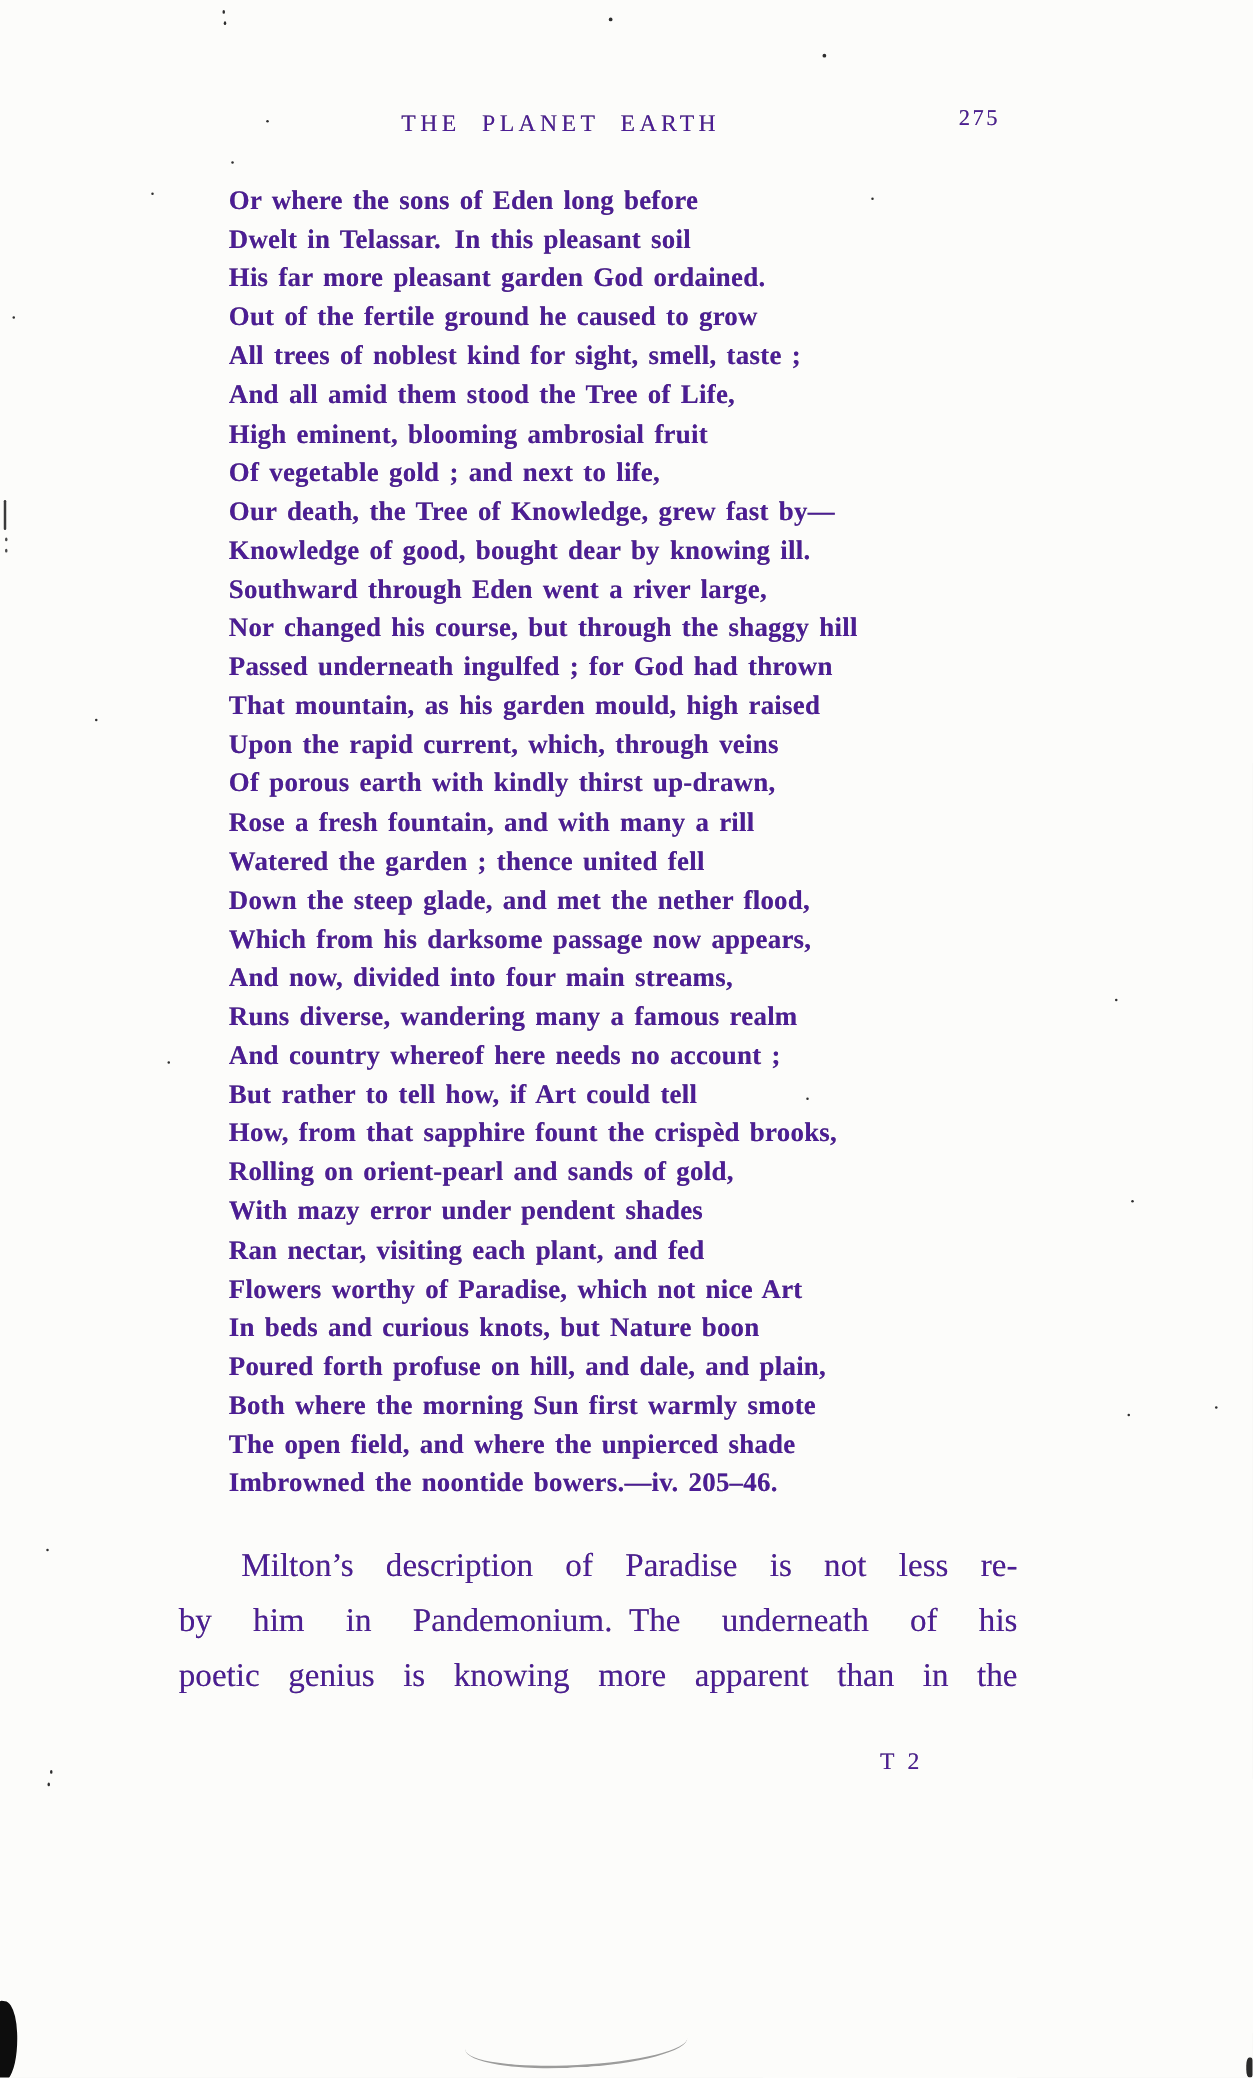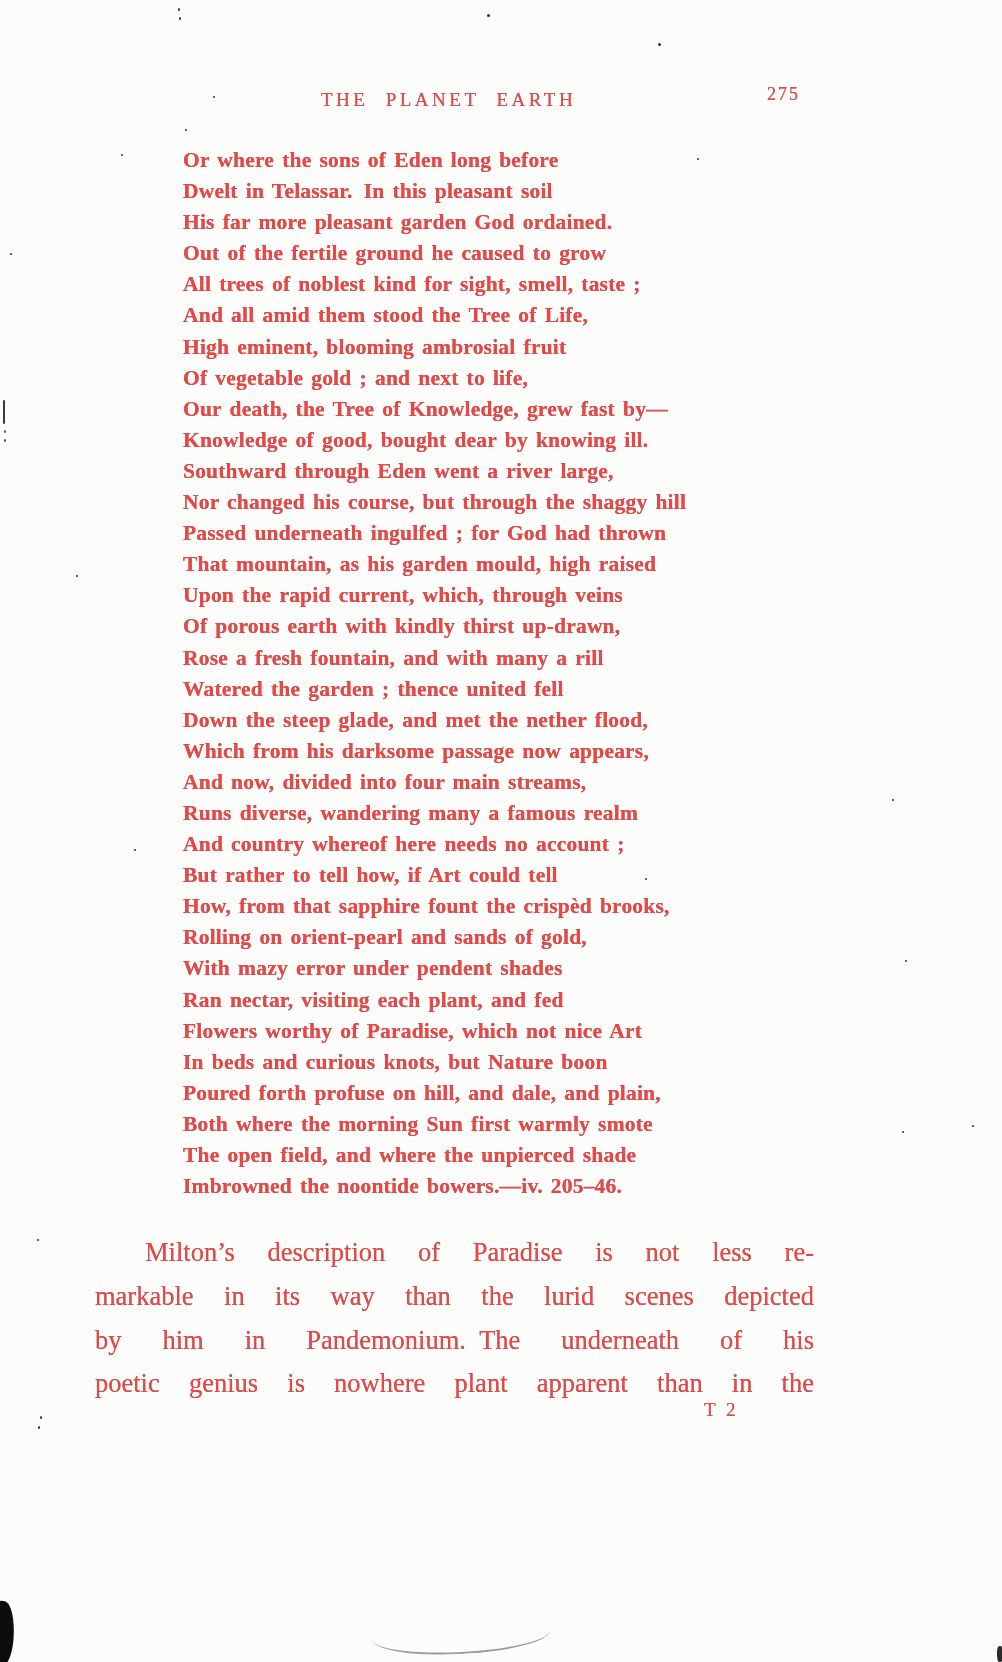--- a/index.html
+++ b/index.html
@@ -6,21 +6,21 @@
   html, body { margin: 0; padding: 0; }
   body { width: 1002px; height: 1662px; background: #f1f1ee; }
 
   .page {
     position: relative;
     width: 1002px;
     height: 1662px;
     background: #fcfcfa;
     overflow: hidden;
     font-family: "Liberation Serif", "DejaVu Serif", serif;
-    color: #ef4444;
+    color: #4c1d95;
     text-shadow: 0 0 0.45px rgba(25,25,25,0.55);
   }
 
   .head-title {
     position: absolute;
     left: 321px;
     top: 89px;
     font-size: 19px;
     letter-spacing: 3.5px;
     word-spacing: 9px;
@@ -51,20 +51,21 @@
     left: 95px;
     top: 1231px;
     width: 719px;
     font-size: 26.5px;
     line-height: 43.8px;
     word-spacing: 2px;
   }
   .prose-line {
     text-align: justify;
     text-align-last: justify;
+    margin-left: 48px;
   }
   .prose-line:first-child { text-indent: 50px; }
 
   .sig {
     position: absolute;
     left: 704px;
     top: 1399px;
     font-size: 19px;
     font-weight: normal;
     letter-spacing: 3px;
@@ -102,23 +103,22 @@
 <div class="page">
 
   <div class="head-title">THE PLANET EARTH</div>
 
   <div class="page-number">275</div>
 
   <div class="poem"><div class="poem-line">Or where the sons of Eden long before</div><div class="poem-line">Dwelt in Telassar. In this pleasant soil</div><div class="poem-line">His far more pleasant garden God ordained.</div><div class="poem-line">Out of the fertile ground he caused to grow</div><div class="poem-line">All trees of noblest kind for sight, smell, taste ;</div><div class="poem-line">And all amid them stood the Tree of Life,</div><div class="poem-line">High eminent, blooming ambrosial fruit</div><div class="poem-line">Of vegetable gold ; and next to life,</div><div class="poem-line">Our death, the Tree of Knowledge, grew fast by—</div><div class="poem-line">Knowledge of good, bought dear by knowing ill.</div><div class="poem-line">Southward through Eden went a river large,</div><div class="poem-line">Nor changed his course, but through the shaggy hill</div><div class="poem-line">Passed underneath ingulfed ; for God had thrown</div><div class="poem-line">That mountain, as his garden mould, high raised</div><div class="poem-line">Upon the rapid current, which, through veins</div><div class="poem-line">Of porous earth with kindly thirst up-drawn,</div><div class="poem-line">Rose a fresh fountain, and with many a rill</div><div class="poem-line">Watered the garden ; thence united fell</div><div class="poem-line">Down the steep glade, and met the nether flood,</div><div class="poem-line">Which from his darksome passage now appears,</div><div class="poem-line">And now, divided into four main streams,</div><div class="poem-line">Runs diverse, wandering many a famous realm</div><div class="poem-line">And country whereof here needs no account ;</div><div class="poem-line">But rather to tell how, if Art could tell</div><div class="poem-line">How, from that sapphire fount the crispèd brooks,</div><div class="poem-line">Rolling on orient-pearl and sands of gold,</div><div class="poem-line">With mazy error under pendent shades</div><div class="poem-line">Ran nectar, visiting each plant, and fed</div><div class="poem-line">Flowers worthy of Paradise, which not nice Art</div><div class="poem-line">In beds and curious knots, but Nature boon</div><div class="poem-line">Poured forth profuse on hill, and dale, and plain,</div><div class="poem-line">Both where the morning Sun first warmly smote</div><div class="poem-line">The open field, and where the unpierced shade</div><div class="poem-line">Imbrowned the noontide bowers.—iv. 205–46.</div></div>
 
   <div class="prose">
       <div class="prose-line">Milton’s description of Paradise is not less re-</div>
-      <div class="prose-line">markable in its way than the lurid scenes depicted</div>
       <div class="prose-line">by him in Pandemonium. The underneath of his</div>
-      <div class="prose-line">poetic genius is nowhere plant apparent than in the</div>
+      <div class="prose-line">poetic genius is knowing more apparent than in the</div>
     </div>
 
   <div class="sig">T 2</div>
 
   <div class="margin-mark"></div>
   <div class="margin-dot-a"></div>
   <div class="margin-dot-b"></div>
   <div class="corner-blob"></div>
   <div class="bottom-curve"></div>
   <div class="right-edge-sliver"></div>

